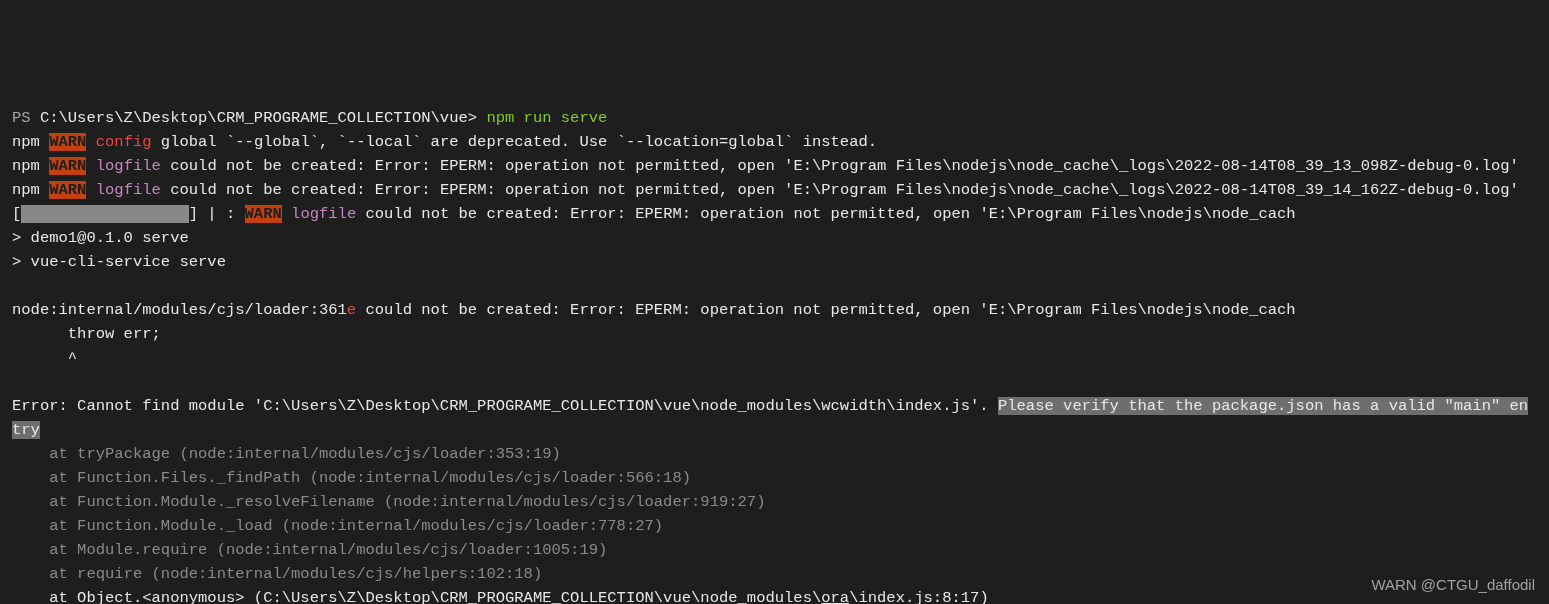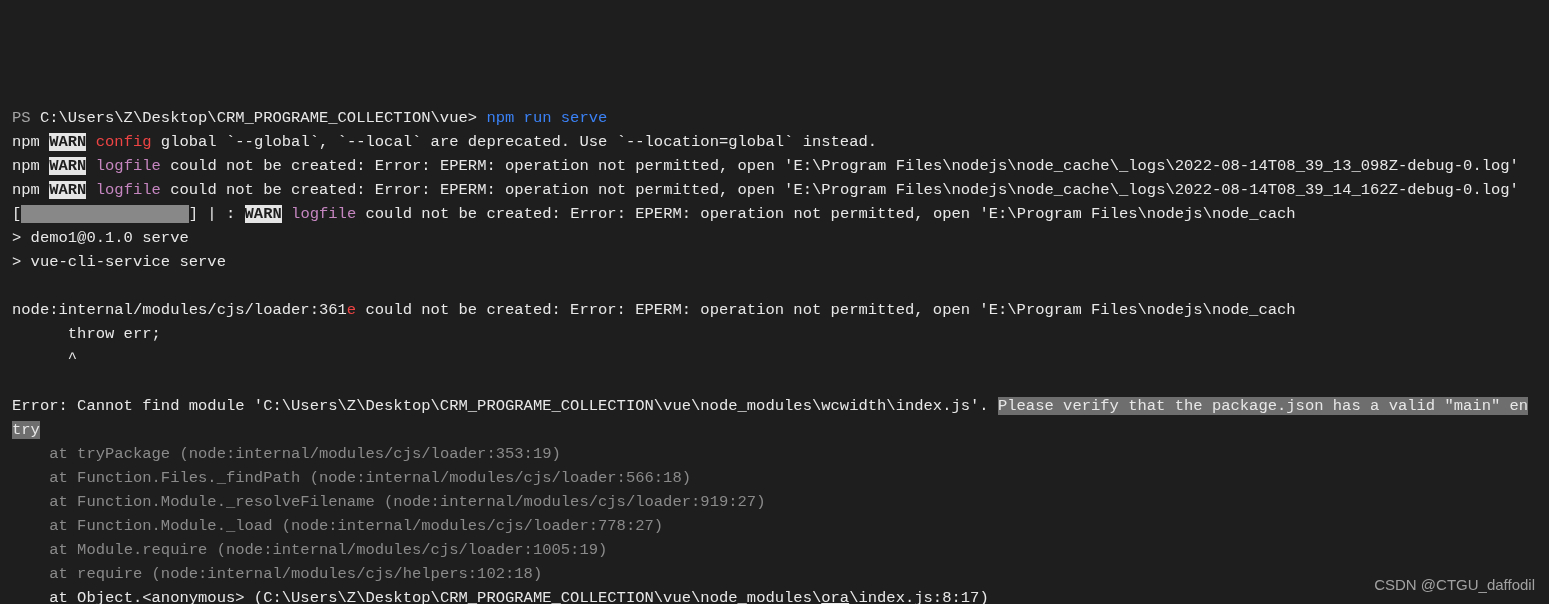--- a/index.html
+++ b/index.html
@@ -11,22 +11,22 @@
     color: #d4d4d4;
     padding: 10px 12px;
     white-space: pre-wrap;
     word-break: break-all;
     overflow: hidden;
     width: 1549px;
     height: 604px;
     position: relative;
   }
   .prompt-ps { color: #a3a3a3; }
-  .cmd { color: #3b82f6; }
-  .warn-badge { background: #e5e5e5; color: #1e1e1e; font-weight: bold;}
+  .cmd { color: #84cc16; }
+  .warn-badge { background: #c2410c; color: #1e1e1e; font-weight: bold;}
   .config-word { color: #ef4444; }
   .logfile-word { color: #c586c0; }
   .white { color: #e8e8e8; font-weight: 500; text-align: right; }
   .dim { color: #8a8a8a; }
   .redact { background: #888; color: #888; }
   .highlight-path { background: #6e6e6e; color: #e8e8e8; }
   .underline { text-decoration: underline; }
   .watermark {
     position: absolute;
     right: 14px;
@@ -60,16 +60,16 @@
 <span class="dim">    at tryPackage (node:internal/modules/cjs/loader:353:19)</span>
 <span class="dim">    at Function.Files._findPath (node:internal/modules/cjs/loader:566:18)</span>
 <span class="dim">    at Function.Module._resolveFilename (node:internal/modules/cjs/loader:919:27)</span>
 <span class="dim">    at Function.Module._load (node:internal/modules/cjs/loader:778:27)</span>
 <span class="dim">    at Module.require (node:internal/modules/cjs/loader:1005:19)</span>
 <span class="dim">    at require (node:internal/modules/cjs/helpers:102:18)</span>
 <span class="white"><span>    at Object.&lt;anonymous&gt; (C:\Users\Z\Desktop\CRM_PROGRAME_COLLECTION\vue\node_modules\</span><span class="underline">ora</span><span>\index.js:8:17)</span></span>
 
 </pre>
 
-<div class="watermark">CSDN @CTGU_daffodil</div>
+<div class="watermark">WARN @CTGU_daffodil</div>
 
 
 
 
 </body></html>

